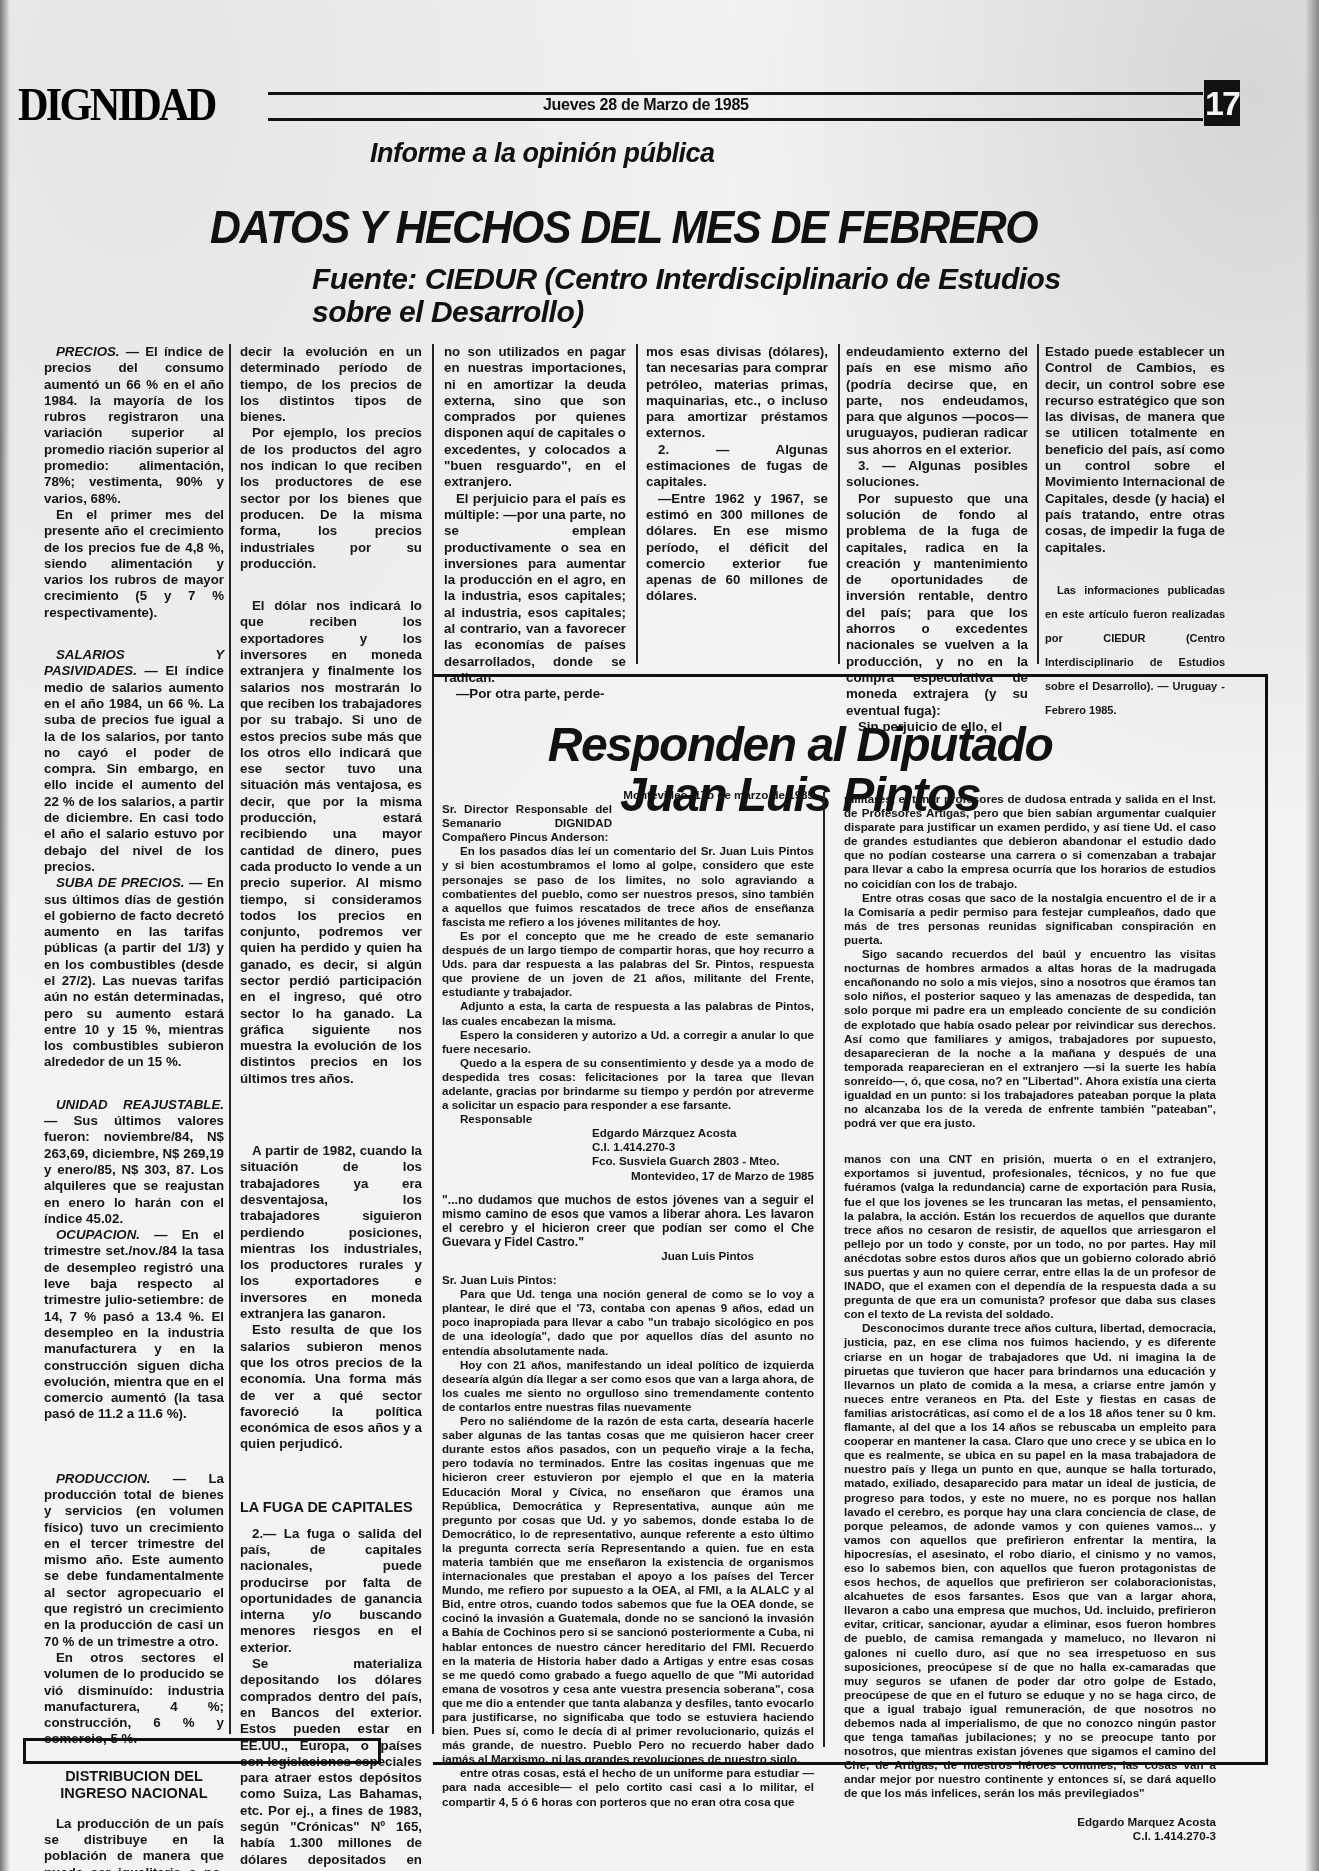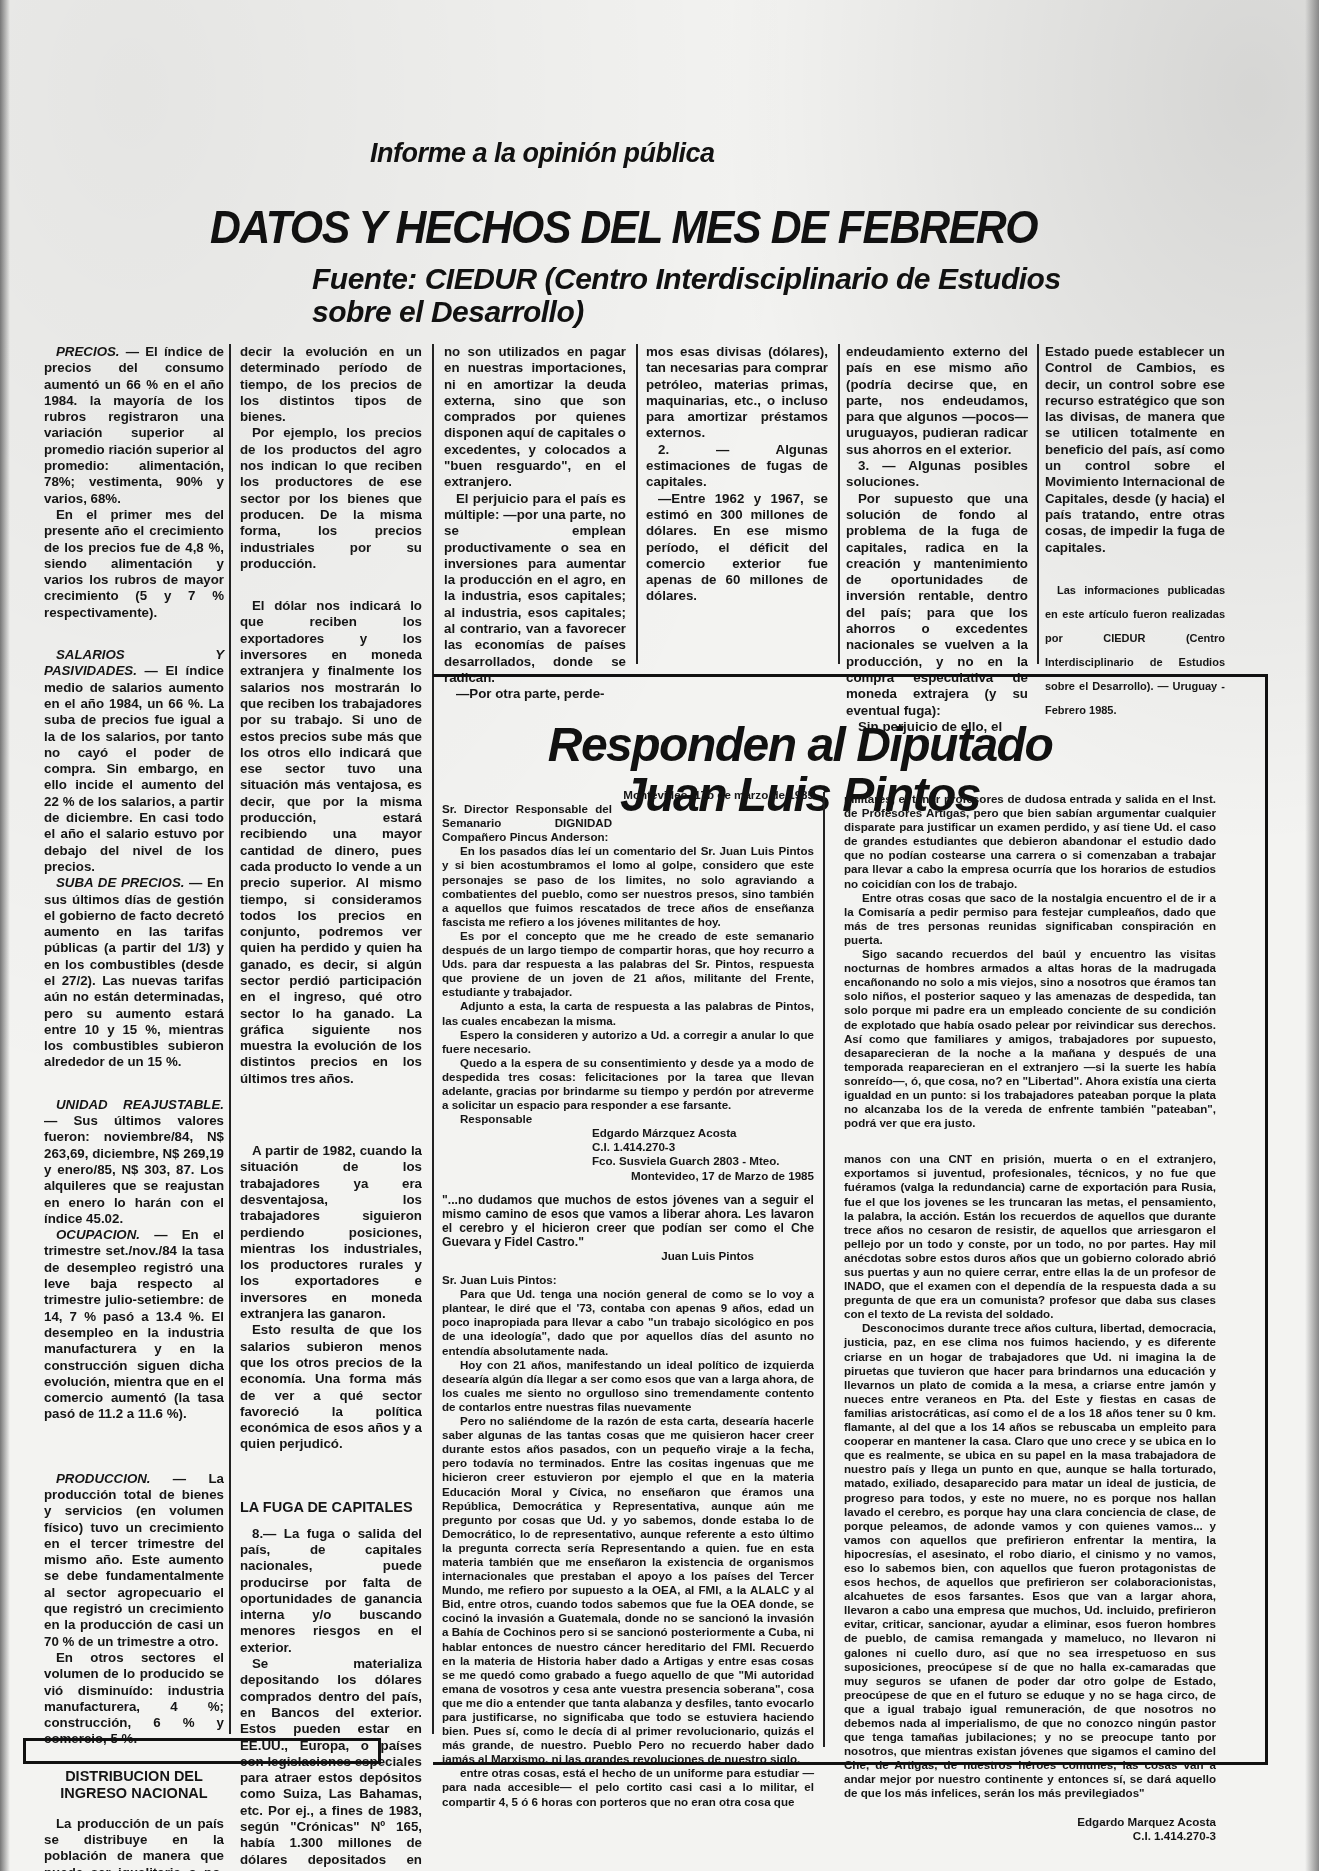--- a/index.html
+++ b/index.html
@@ -51,20 +51,27 @@
 
   .credit { font-size: 11px; line-height: 24px; }
 </style>
 </head>
 <body>
 
 <div class="page">
   <div class="edge-left"></div>
   <div class="edge-right"></div>
 
+  <div class="masthead">
+    <div class="logo">DIGNIDAD</div>
+    <div class="rule-top"></div>
+    <div class="date">Jueves 28 de Marzo de 1985</div>
+    <div class="rule-bottom"></div>
+    <div class="page-num">17</div>
+  </div>
 
   <div class="kicker">Informe a la opinión pública</div>
   <div class="headline">DATOS Y HECHOS DEL MES DE FEBRERO</div>
   <div class="source">Fuente: CIEDUR (Centro Interdisciplinario de Estudios sobre el Desarrollo)</div>
 
   <div class="col" style="left:44px; top:344px; width:180px;">
     <p><span class="sub">PRECIOS.</span><span> — El índice de precios del consumo aumentó un 66 % en el año 1984. la mayoría de los rubros registraron una variación superior al promedio riación superior al promedio: alimentación, 78%; vestimenta, 90% y varios, 68%.</span></p>
     <p>En el primer mes del presente año el crecimiento de los precios fue de 4,8 %, siendo alimentación y varios los rubros de mayor crecimiento (5 y 7 % respectivamente).</p>
     <p style="margin-top:26px;"><span class="sub">SALARIOS Y PASIVIDADES.</span><span> — El índice medio de salarios aumento en el año 1984, un 66 %. La suba de precios fue igual a la de los salarios, por tanto no cayó el poder de compra. Sin embargo, en ello incide el aumento del 22 % de los salarios, a partir de diciembre. En casi todo el año el salario estuvo por debajo del nivel de los precios.</span></p>
     <p><span class="sub">SUBA DE PRECIOS.</span><span> — En sus últimos días de gestión el gobierno de facto decretó aumento en las tarifas públicas (a partir del 1/3) y en los combustibles (desde el 27/2). Las nuevas tarifas aún no están determinadas, pero su aumento estará entre 10 y 15 %, mientras los combustibles subieron alrededor de un 15 %.</span></p>
@@ -78,21 +85,21 @@
 
   <div class="vrule" style="left:229px; top:344px; height:1390px;"></div>
 
   <div class="col" style="left:240px; top:344px; width:182px;">
     <p class="noindent">decir la evolución en un determinado período de tiempo, de los precios de los distintos tipos de bienes.</p>
     <p>Por ejemplo, los precios de los productos del agro nos indican lo que reciben los productores de ese sector por los bienes que producen. De la misma forma, los precios industriales por su producción.</p>
     <p style="margin-top:26px;">El dólar nos indicará lo que reciben los exportadores y los inversores en moneda extranjera y finalmente los salarios nos mostrarán lo que reciben los trabajadores por su trabajo. Si uno de estos precios sube más que los otros ello indicará que ese sector tuvo una situación más ventajosa, es decir, que por la misma producción, estará recibiendo una mayor cantidad de dinero, pues cada producto lo vende a un precio superior. Al mismo tiempo, si consideramos todos los precios en conjunto, podremos ver quien ha perdido y quien ha ganado, es decir, si algún sector perdió participación en el ingreso, qué otro sector lo ha ganado. La gráfica siguiente nos muestra la evolución de los distintos precios en los últimos tres años.</p>
     <p style="margin-top:56px;">A partir de 1982, cuando la situación de los trabajadores ya era desventajosa, los trabajadores siguieron perdiendo posiciones, mientras los industriales, los productores rurales y los exportadores e inversores en moneda extranjera las ganaron.</p>
     <p>Esto resulta de que los salarios subieron menos que los otros precios de la economía. Una forma más de ver a qué sector favoreció la política económica de esos años y a quien perjudicó.</p>
     <h4 style="margin-top:46px; text-align:left;">LA FUGA DE CAPITALES</h4>
-    <p style="margin-top:10px;">8.— La fuga o salida del país, de capitales nacionales, puede producirse por falta de oportunidades de ganancia interna y/o buscando menores riesgos en el exterior.</p>
+    <p style="margin-top:10px;">2.— La fuga o salida del país, de capitales nacionales, puede producirse por falta de oportunidades de ganancia interna y/o buscando menores riesgos en el exterior.</p>
     <p>Se materializa depositando los dólares comprados dentro del país, en Bancos del exterior. Estos pueden estar en EE.UU., Europa, o países con legislaciones especiales para atraer estos depósitos como Suiza, Las Bahamas, etc. Por ej., a fines de 1983, según "Crónicas" Nº 165, había 1.300 millones de dólares depositados en dichos Bancos, propiedad de uruguayos. (Esa cifra es mayor que las exportaciones de productos uruguayos en todo el año 1983). Dicho de otro modo: parte de los dólares que el país obtiene de sus exportaciones, por préstamos del exterior, u otros conceptos,</p>
   </div>
 
   <div class="vrule" style="left:432px; top:344px; height:1390px;"></div>
 
   <div class="col" style="left:444px; top:344px; width:182px;">
     <p class="noindent">no son utilizados en pagar en nuestras importaciones, ni en amortizar la deuda externa, sino que son comprados por quienes disponen aquí de capitales o excedentes, y colocados a "buen resguardo", en el extranjero.</p>
     <p>El perjuicio para el país es múltiple: —por una parte, no se emplean productivamente o sea en inversiones para aumentar la producción en el agro, en la industria, esos capitales; al industria, esos capitales; al contrario, van a favorecer las economías de países desarrollados, donde se radican.</p>
     <p>—Por otra parte, perde-</p>
   </div>

